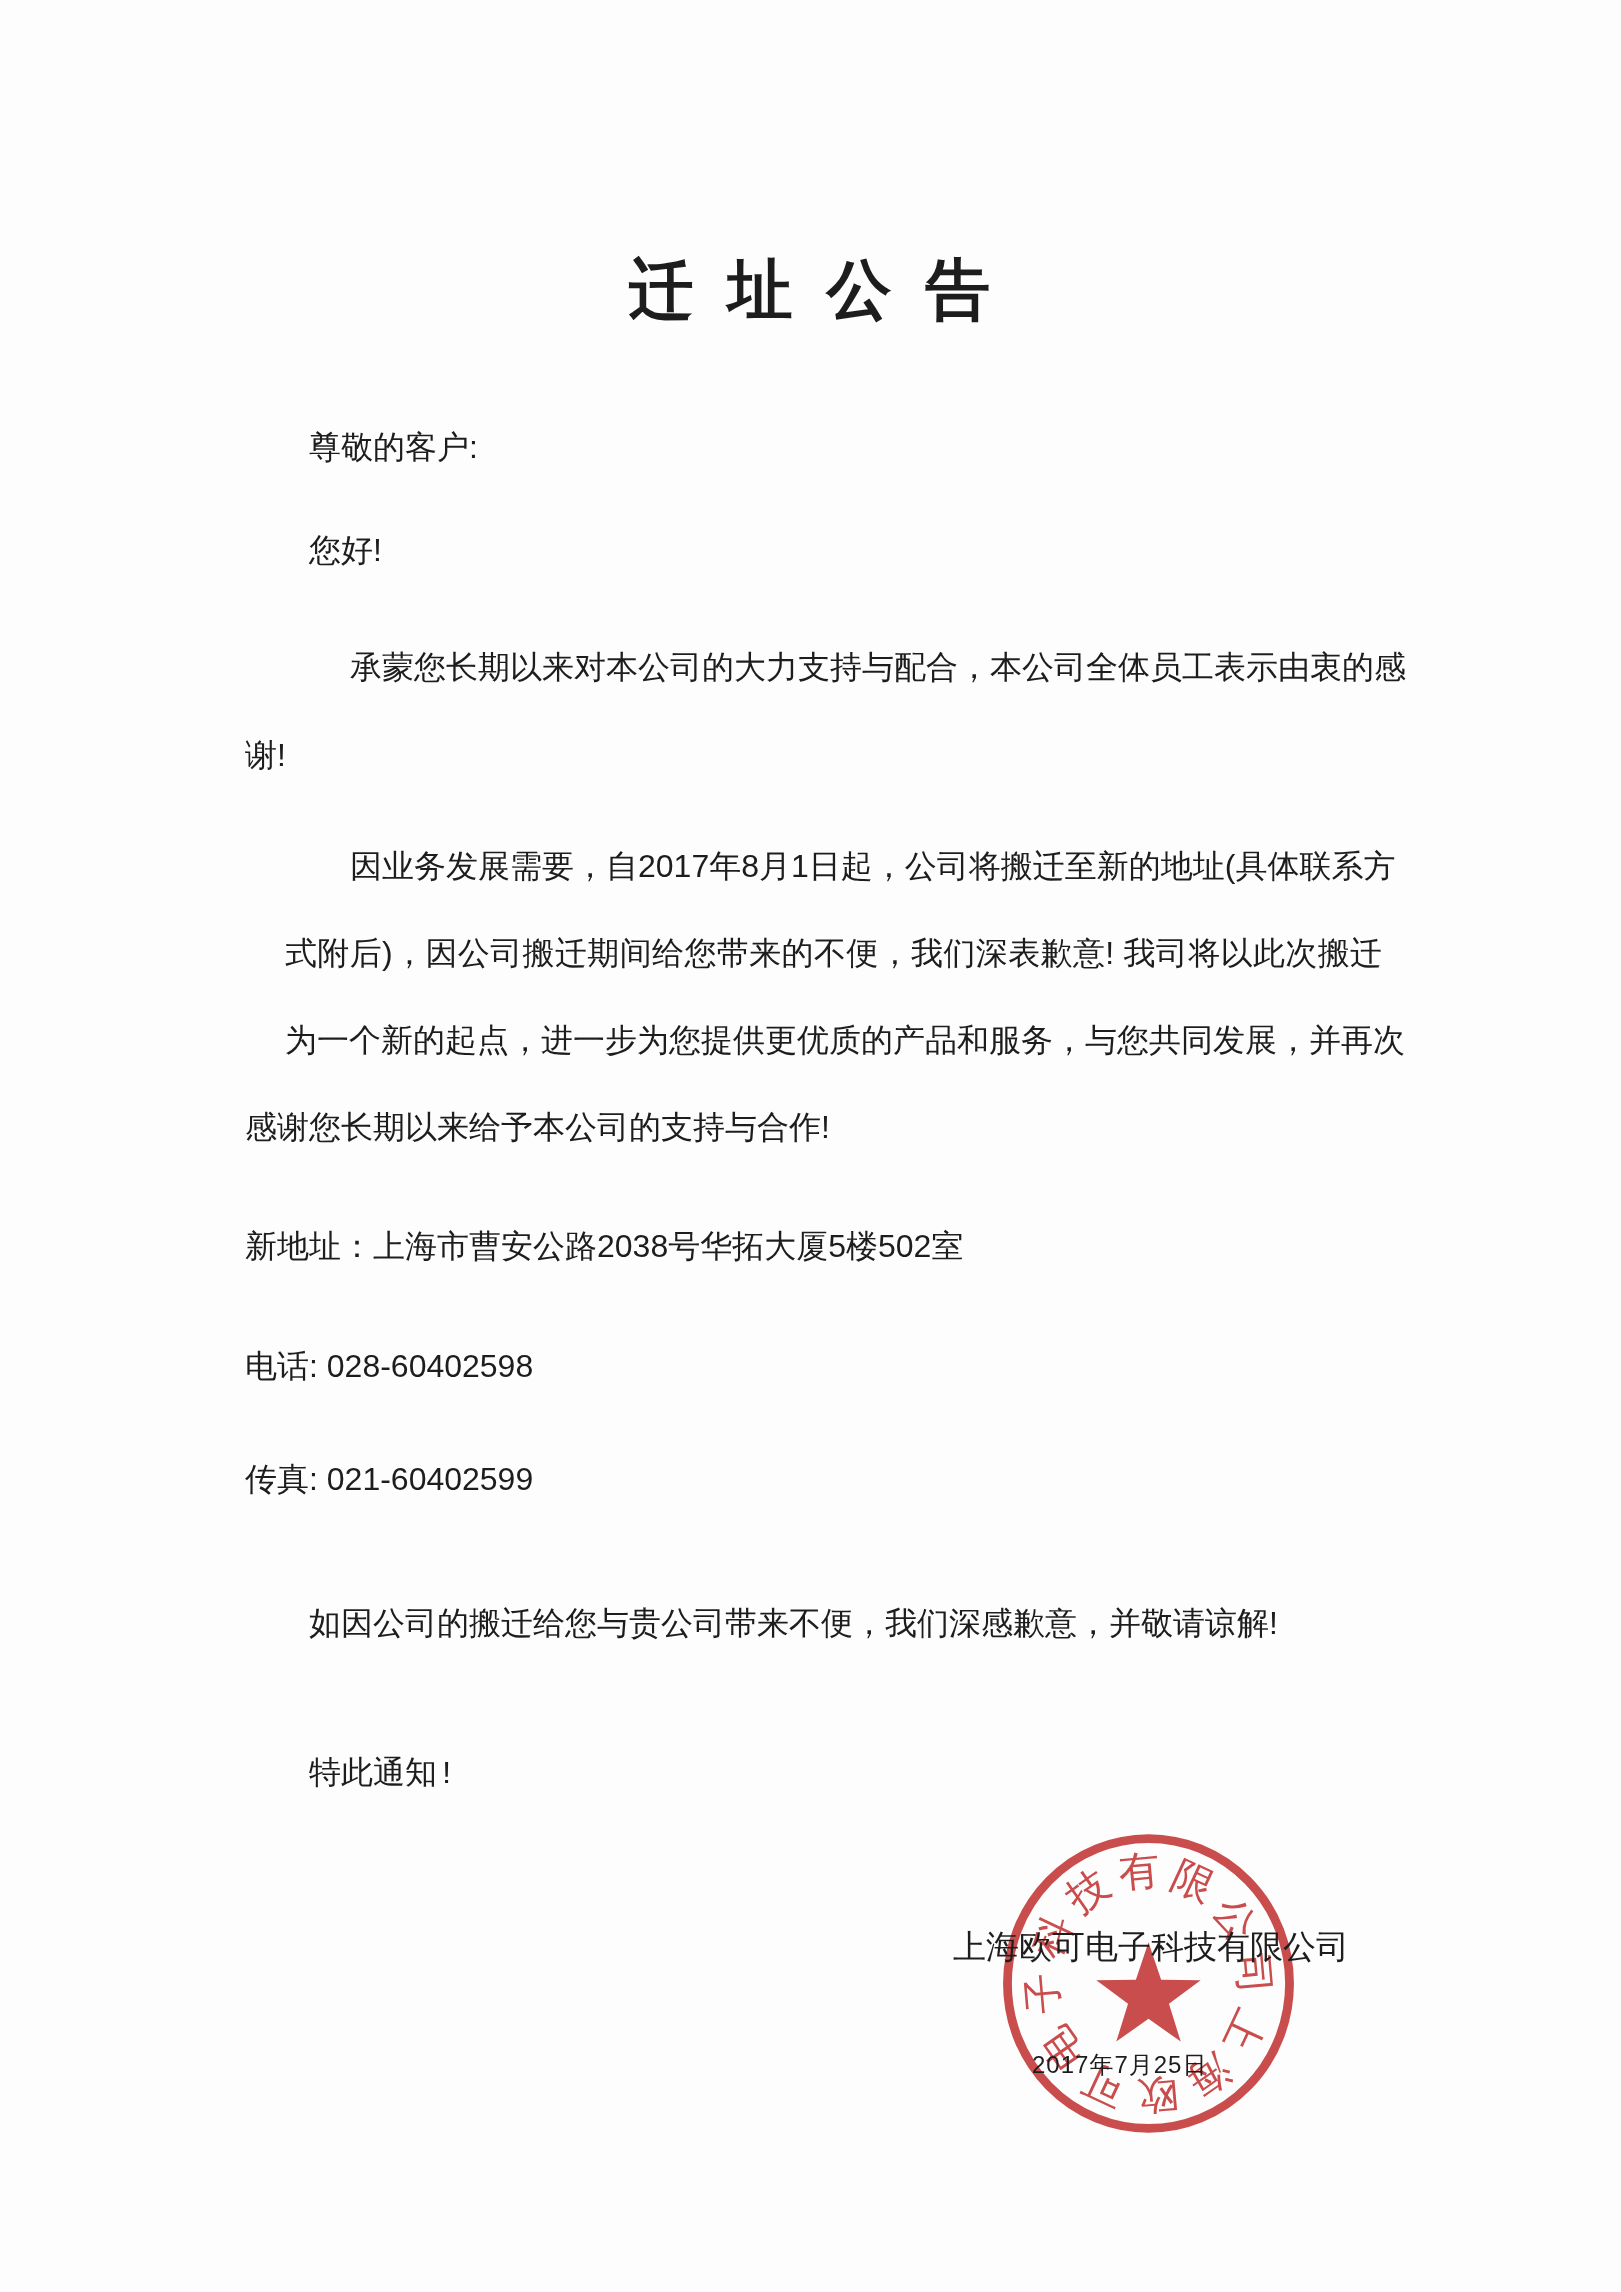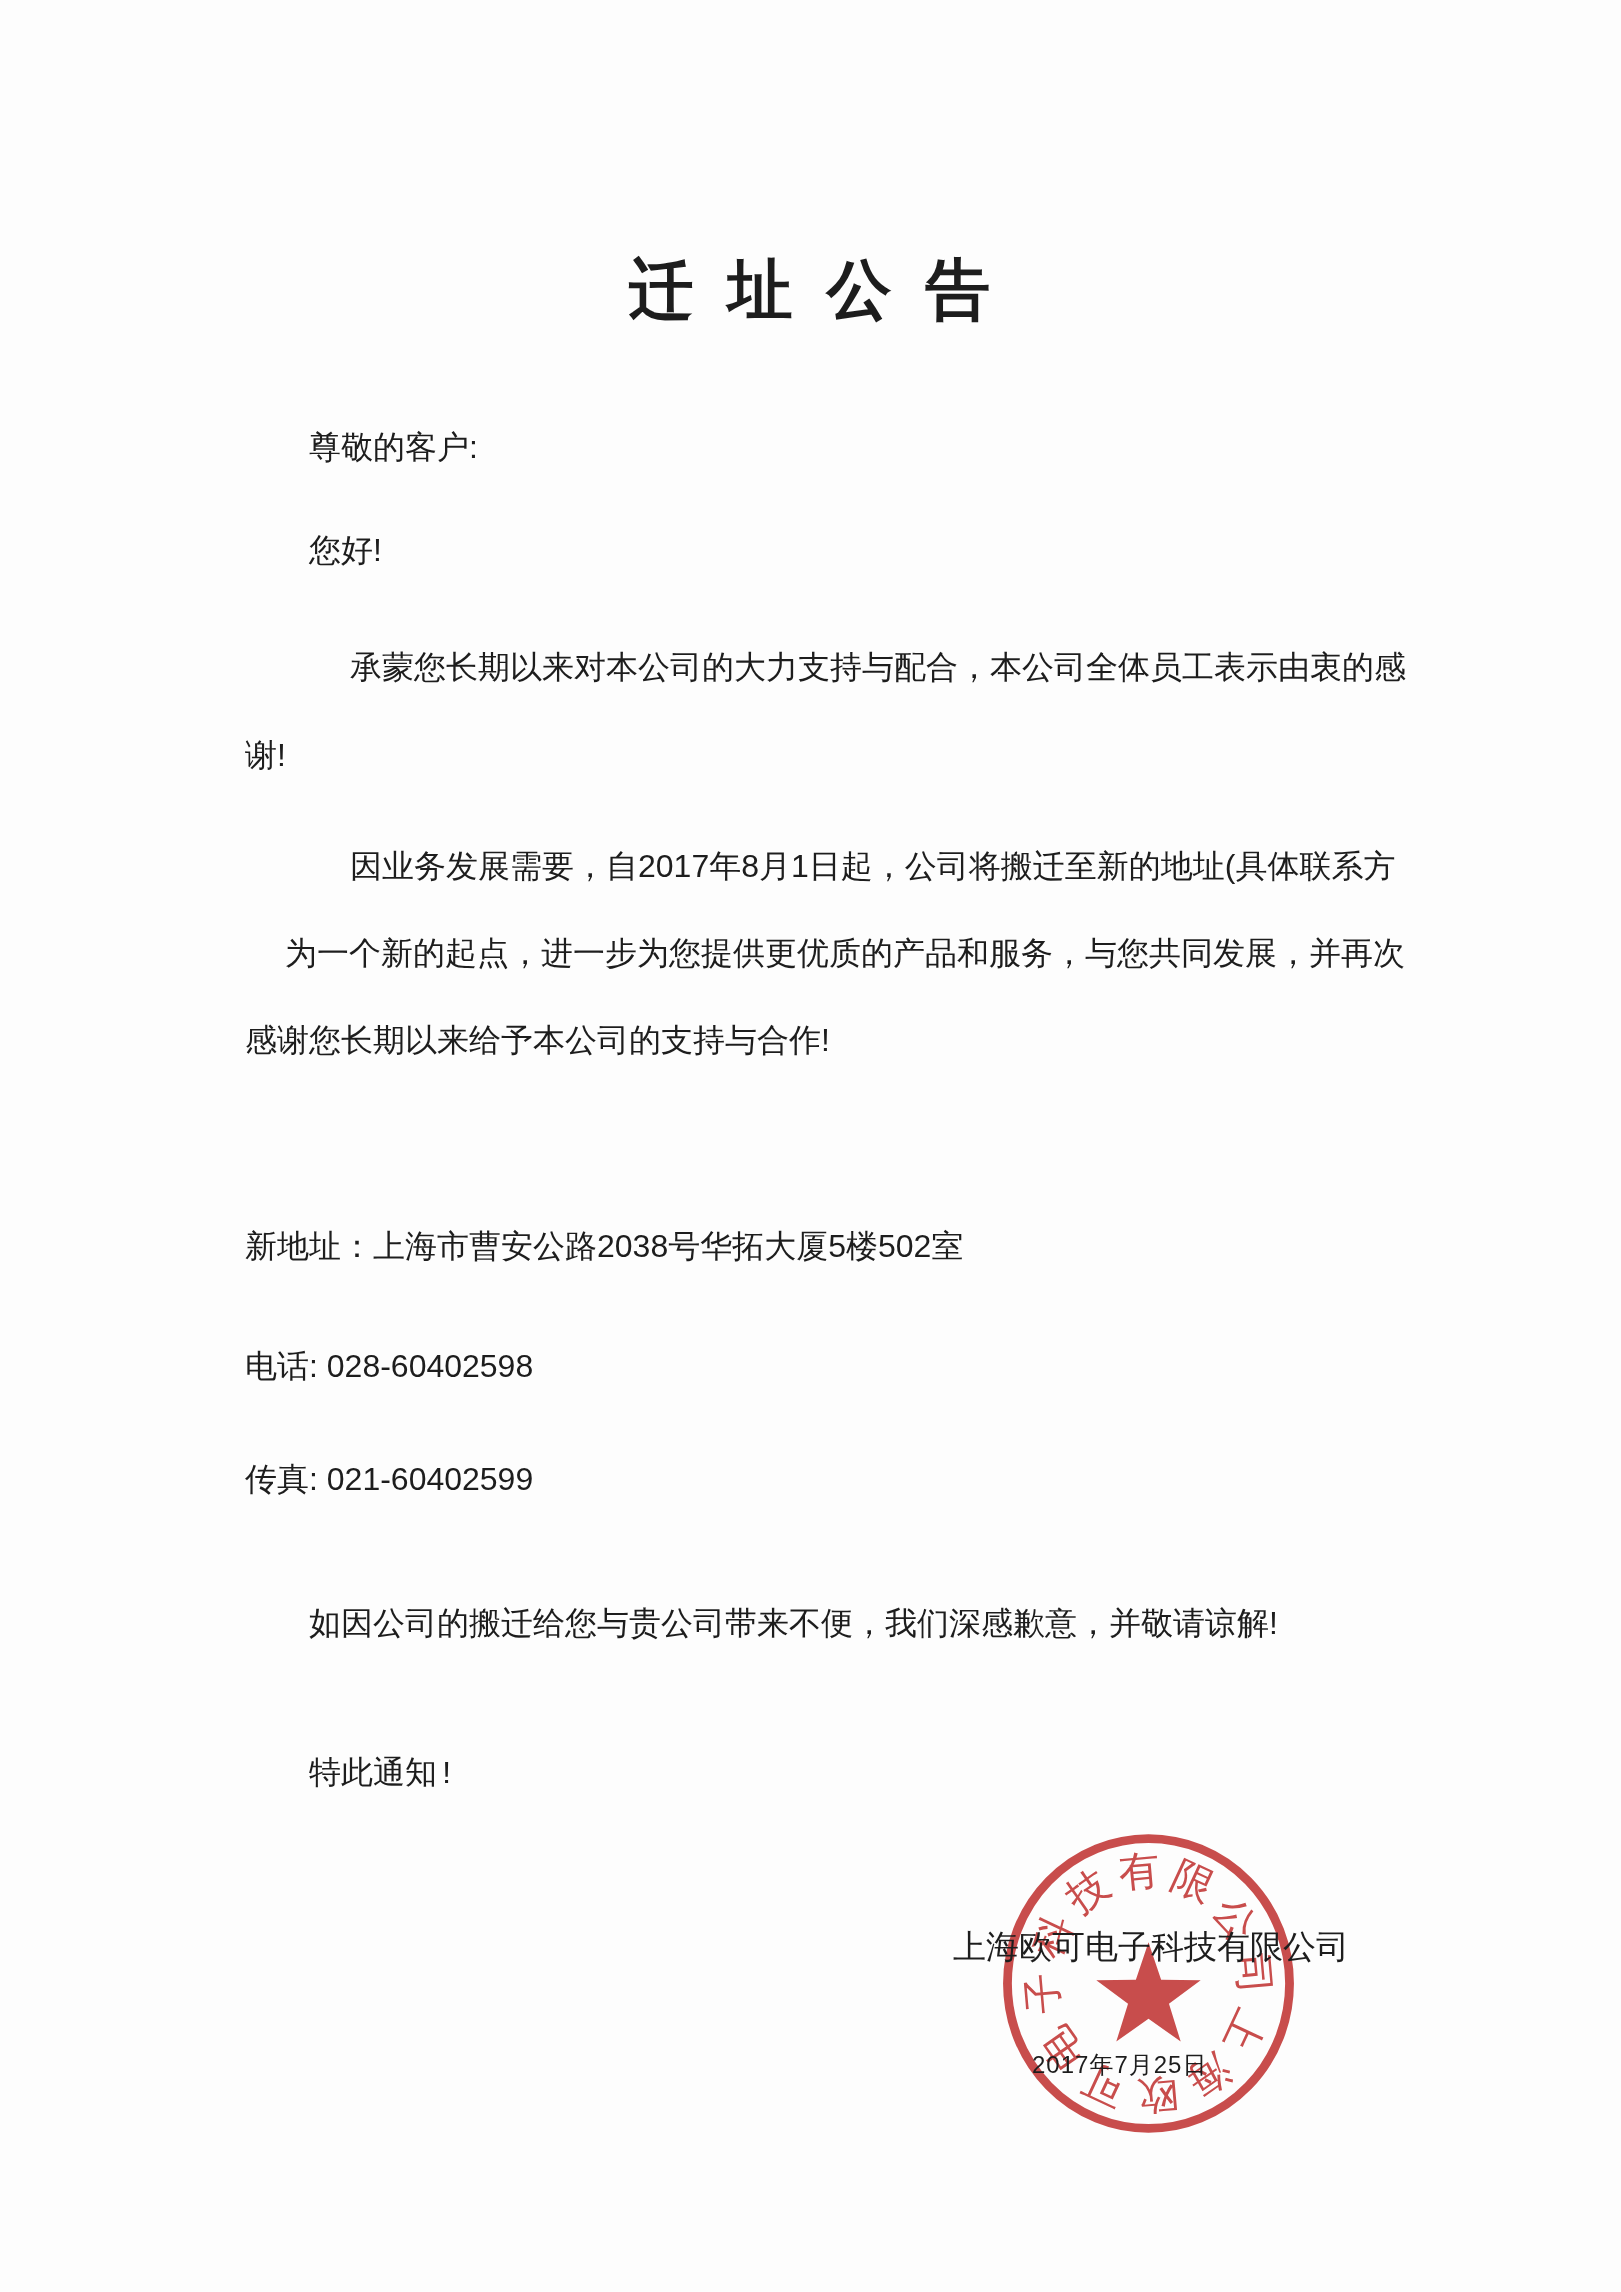--- a/index.html
+++ b/index.html
@@ -69,20 +69,21 @@
 
   <div class="line" style="top:528px;left:309px;">您好!</div>
 
   <div class="para para1" style="top:623px;">
     <div class="pline indent just">承蒙您长期以来对本公司的大力支持与配合，本公司全体员工表示由衷的感</div>
     <div class="pline">谢!</div>
   </div>
 
   <div class="para para2" style="top:823px;">
     <div class="pline indent just">因业务发展需要，自2017年8月1日起，公司将搬迁至新的地址(具体联系方</div>
+    <div class="pline just">式附后)，因公司搬迁期间给您带来的不便，我们深表歉意! 我司将以此次搬迁</div>
     <div class="pline just">为一个新的起点，进一步为您提供更优质的产品和服务，与您共同发展，并再次</div>
     <div class="pline">感谢您长期以来给予本公司的支持与合作!</div>
   </div>
 
   <div class="line" style="top:1224px;">新地址：上海市曹安公路2038号华拓大厦5楼502室</div>
 
   <div class="line" style="top:1344px;">电话: 028-60402598</div>
 
   <div class="line" style="top:1457px;">传真: 021-60402599</div>
 

